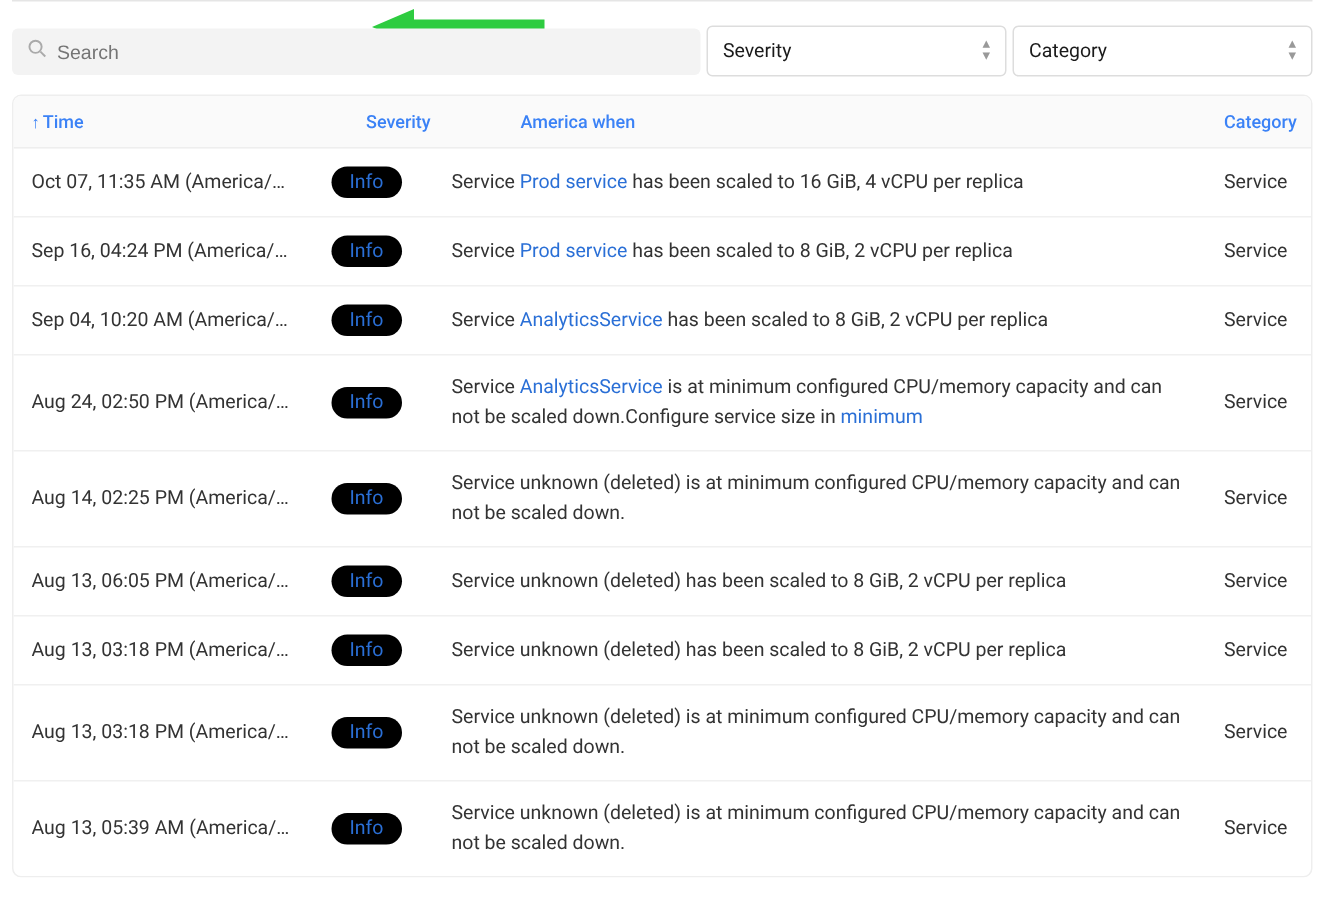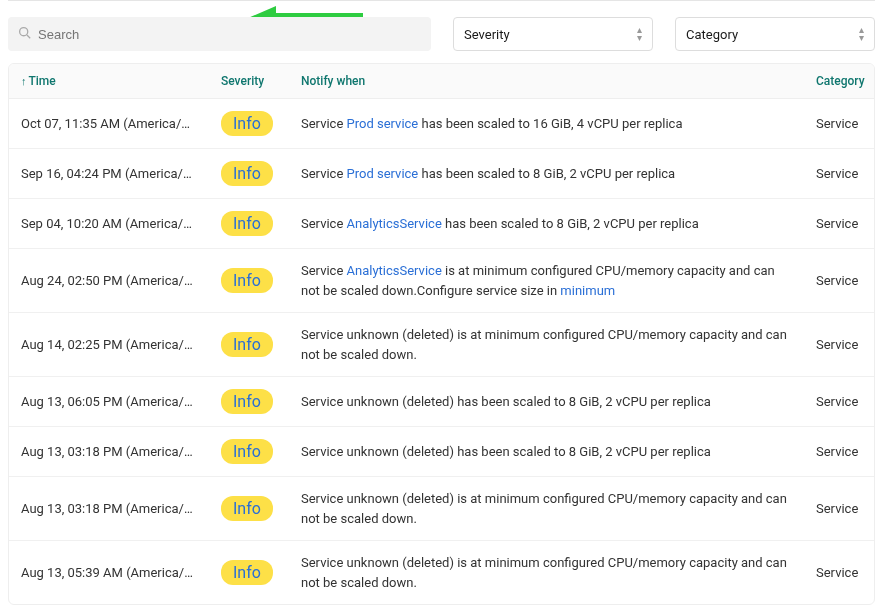--- a/index.html
+++ b/index.html
@@ -1,38 +1,38 @@
 <!DOCTYPE html>
 <html><head>
 <meta charset="utf-8">
 <style>
 * { box-sizing: border-box; margin: 0; padding: 0; }
 body { font-family: -apple-system, BlinkMacSystemFont, "Segoe UI", Roboto, Helvetica, Arial, sans-serif; font-size: 13px; color: #1a1a1a; background: #fff; width: 883px; padding: 0 8px; }
 .tabs { display: flex; border-bottom: 1px solid #e5e5e5; gap: 0; position: relative; }
 .tab { padding: 10px 14px 10px 0; margin-right: 10px; cursor: pointer; color: #888; font-size: 13px; }
 .tab.active { color: #222; border-bottom: 2px solid #333; margin-bottom: -1px; }
 .arrow { position: absolute; left: 240px; top: 4px; }
-.controls { display: flex; gap: 22px; margin: 16px 0 12px 0; }
+.controls { display: flex; gap: 4px; margin: 16px 0 12px 0; align-items: center; }
 .search { flex: 1; background: #f3f3f3; border: none; border-radius: 4px; padding: 8px 10px 8px 30px; font-size: 13px; color: #666; }
 .search-wrap { position: relative; flex: 1; display: flex; }
 .search-icon { position: absolute; left: 10px; top: 50%; transform: translateY(-50%); color: #aaa; }
 .select { width: 200px; border: 1px solid #ddd; border-radius: 4px; padding: 8px 10px; font-size: 13px; background: #fff; display: flex; justify-content: space-between; align-items: center; cursor: pointer; }
 .chev { color: #999; font-size: 10px; line-height: 8px; }
 .table { border: 1px solid #eee; border-radius: 6px; overflow: hidden; }
-.thead { display: flex; background: #fafafa; border-bottom: 1px solid #eee; font-size: 12px; color: #0f766e; font-weight: 500; }
+.thead { display: flex; background: #fafafa; border-bottom: 1px solid #eee; font-size: 12px; color: #3b82f6; font-weight: 500; gap: 23px; }
 .th, .td { padding: 10px 12px; }
 .col-time { width: 200px; flex-shrink: 0; }
 .col-sev { width: 80px; flex-shrink: 0; }
 .col-notify { flex: 1; }
 .col-cat { width: 70px; flex-shrink: 0; text-align: left; }
 .row { display: flex; border-bottom: 1px solid #f0f0f0; align-items: center; font-size: 13px; }
 .row:last-child { border-bottom: none; }
 .td { padding: 12px 12px; color: #333; }
 .time-txt { white-space: nowrap; overflow: hidden; text-overflow: ellipsis; }
-.badge { display: inline-block; background: #fde047; color: #2a6fd6; padding: 3px 12px; border-radius: 12px; font-size: 16px; }
+.badge { display: inline-block; background: #000000; color: #2a6fd6; padding: 3px 12px; border-radius: 12px; font-size: 13px; }
 .link { color: #2a6fd6; }
 .notify-txt { line-height: 1.5; }
 .sort-icon { font-size: 11px; margin-right: 2px; }
 </style>
 </head>
 <body>
 
 <div class="tabs">
   <svg class="arrow" width="120" height="28" viewBox="0 0 120 28">
     <path d="M115 14 L20 14" stroke="#2ecc40" stroke-width="10" fill="none"></path>
@@ -57,21 +57,21 @@
   <div class="select">
     <span>Category</span>
     <span class="chev">▴<br>▾</span>
   </div>
 </div>
 
 <div class="table">
   <div class="thead">
     <div class="th col-time"><span class="sort-icon">↑</span><span>Time</span></div>
     <div class="th col-sev">Severity</div>
-    <div class="th col-notify">Notify when</div>
+    <div class="th col-notify">America when</div>
     <div class="th col-cat">Category</div>
   </div>
   <div id="tbody">
       <div class="row">
         <div class="td col-time">
           <div class="time-txt">Oct 07, 11:35 AM (America/Los_...</div>
         </div>
         <div class="td col-sev"><span class="badge">Info</span></div>
         <div class="td col-notify">
           <div class="notify-txt"><span>Service </span><span class="link">Prod service</span><span> has been scaled to 16 GiB, 4 vCPU per replica</span></div>

